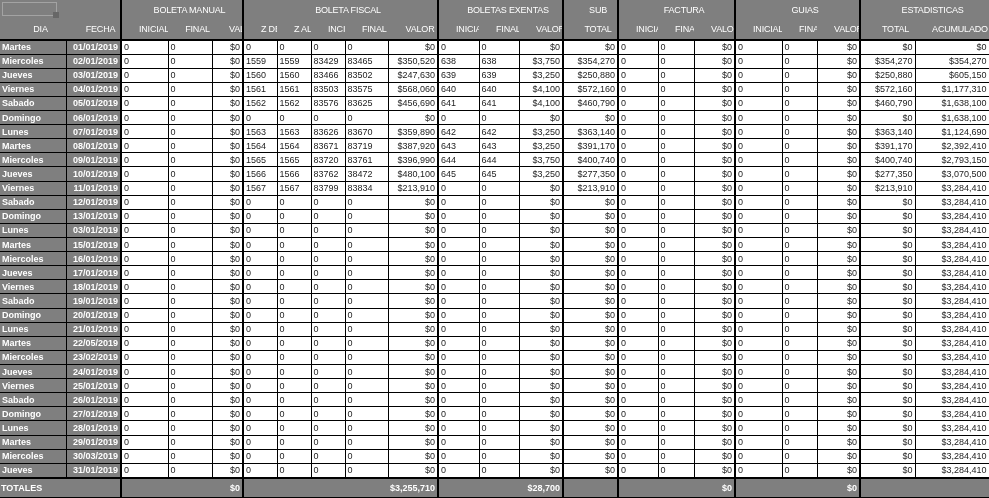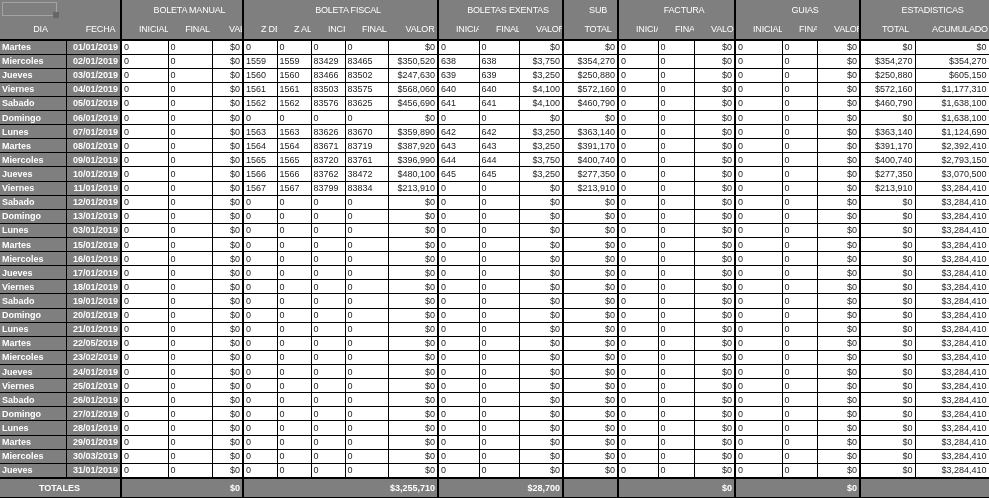--- a/index.html
+++ b/index.html
@@ -54,21 +54,21 @@
   
   tfoot td {
     background: #7f7f7f;
     color: #ffffff;
     font-weight: bold;
     height: 20px;
     border-top: 2px solid #000;
     border-bottom: 1px solid #000;
     vertical-align: middle;
   }
-  tfoot td.t-label { text-align: center; padding-left: 1px; }
+  tfoot td.t-label { text-align: left; padding-left: 1px; }
   
   .shape {
     position: absolute;
     left: 2px; top: 2px;
     width: 55px; height: 14px;
     border: 1px solid #a3a3a3;
     background: transparent;
     z-index: 5;
   }
   .shape-handle {

